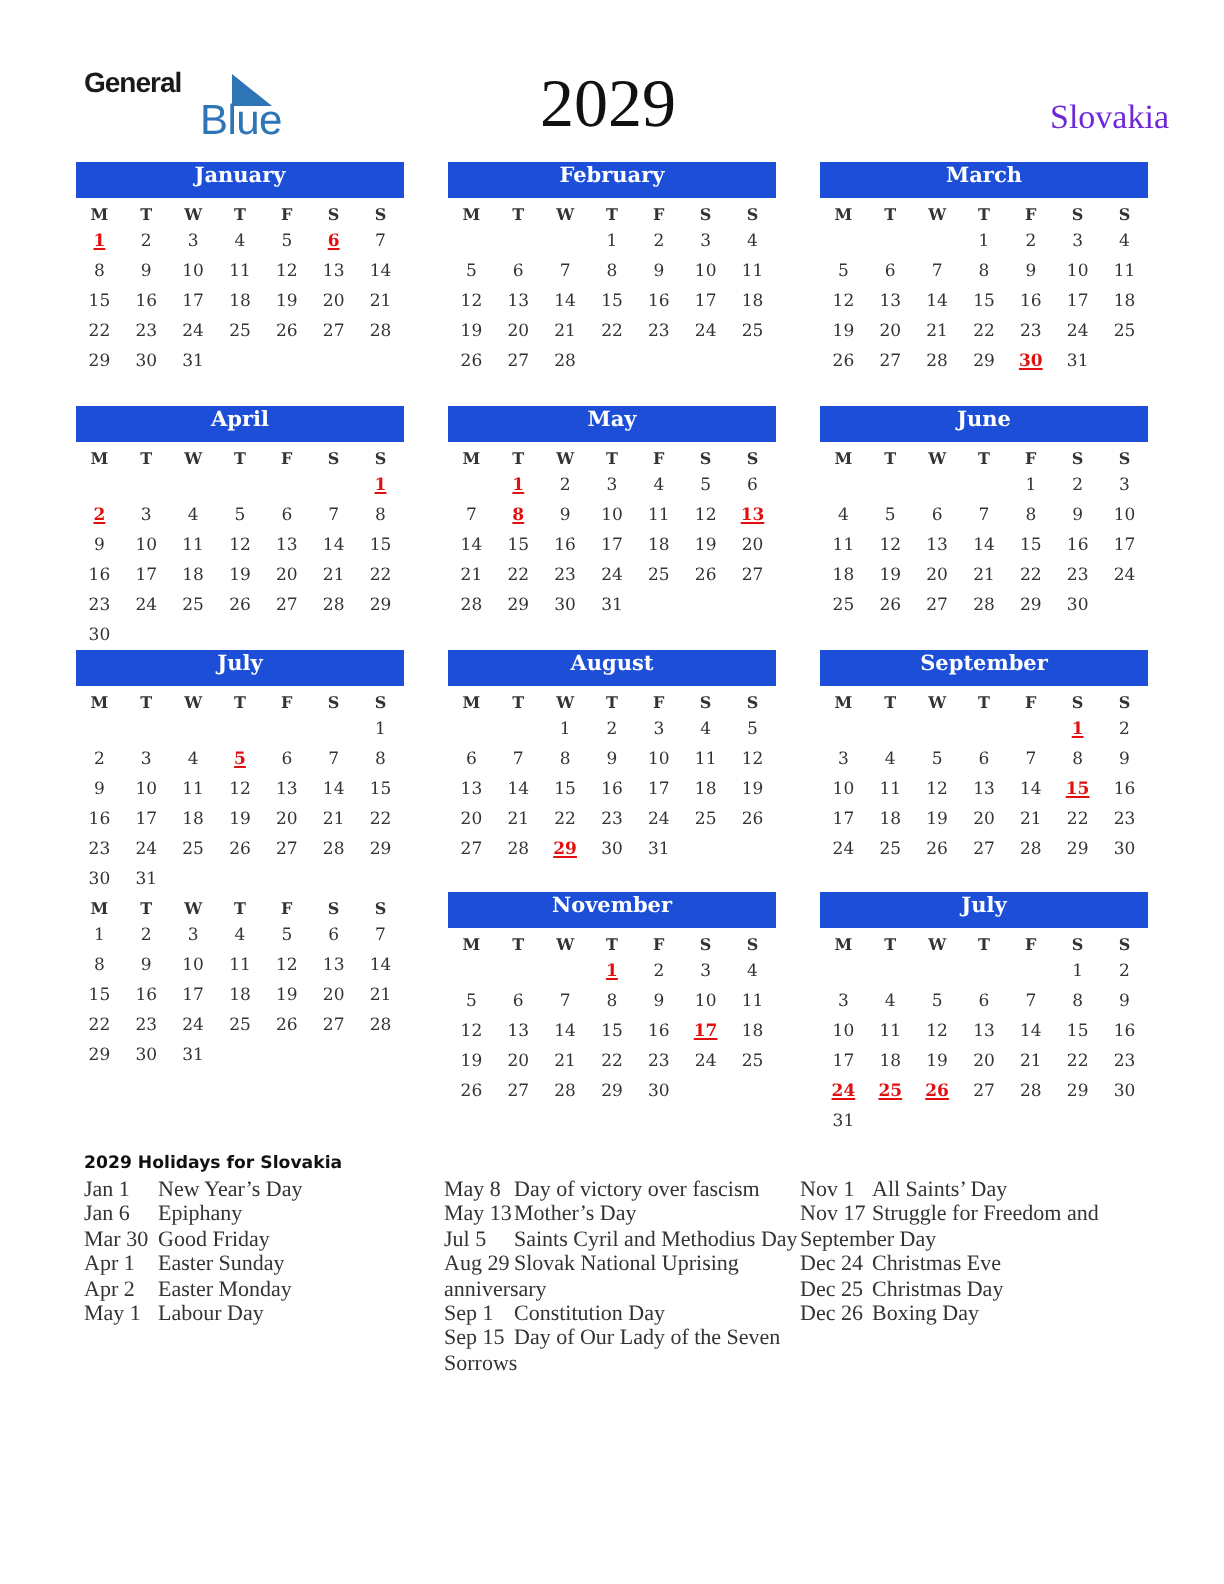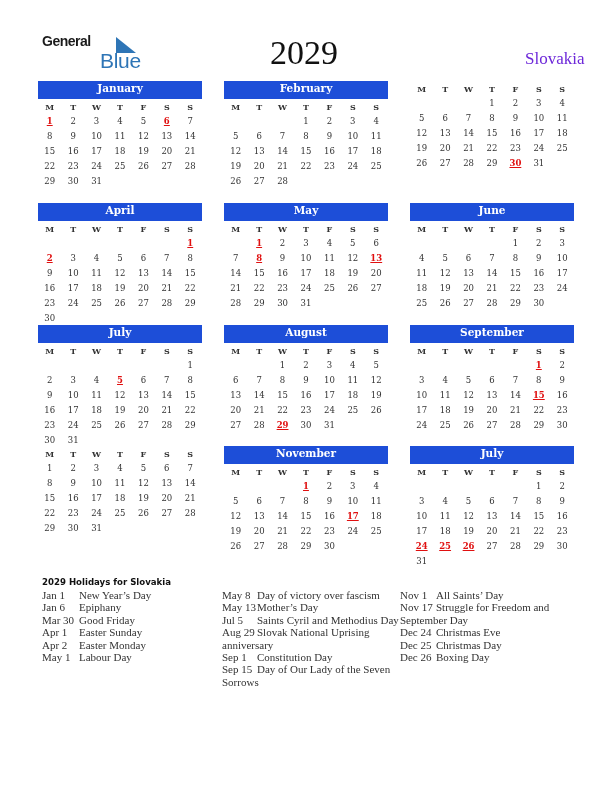--- a/index.html
+++ b/index.html
@@ -115,20 +115,21 @@
         <div class="day">22</div>
         <div class="day">23</div>
         <div class="day">24</div>
         <div class="day">25</div>
         <div class="day">26</div>
         <div class="day">27</div>
         <div class="day">28</div>
       </div>
     </div>
     <div class="month" style="left: 410px; top: 81px;">
+      <div class="mhead">March</div>
       <div class="grid">
         <div class="dow">M</div>
         <div class="dow">T</div>
         <div class="dow">W</div>
         <div class="dow">T</div>
         <div class="dow">F</div>
         <div class="dow">S</div>
         <div class="dow">S</div>
         <div class="day"></div>
         <div class="day"></div>

